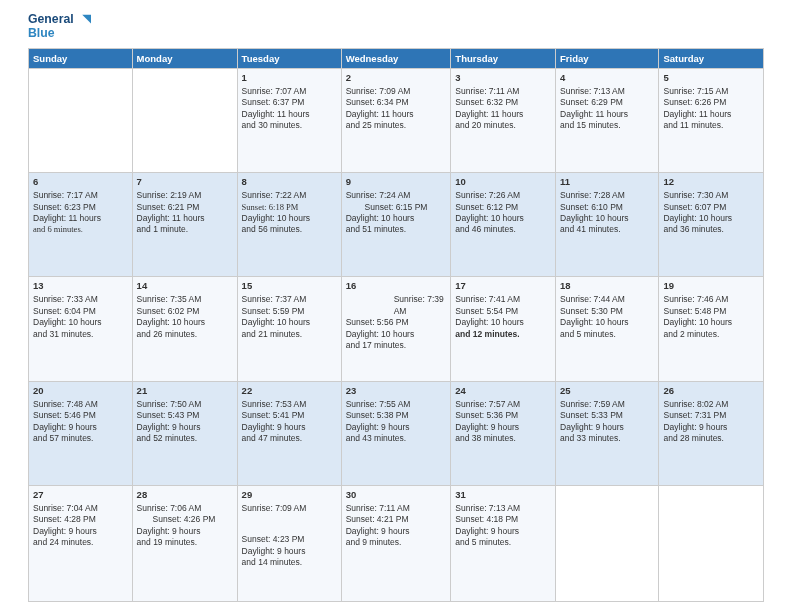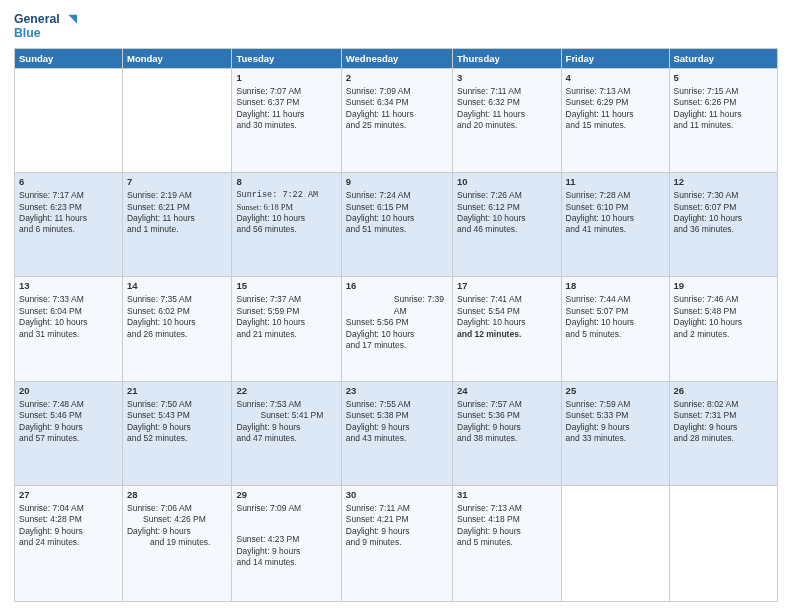--- a/index.html
+++ b/index.html
@@ -6,21 +6,21 @@
     body {
       font-family: Arial, sans-serif;
       background: #fff;
       width: 792px;
       height: 612px;
       overflow: hidden;
     }
     .page {
       width: 792px;
       height: 612px;
-      padding: 10px 14px;
+      padding: 10px 28px;
       display: flex;
       flex-direction: column;
     }
     .header {
       display: flex;
       justify-content: space-between;
       align-items: flex-start;
       margin-bottom: 6px;
     }
     .logo {
@@ -149,40 +149,40 @@
             <span style="display: block;">Daylight: 11 hours</span>
             <span style="display: block;">and 11 minutes.</span>
           </td>
         </tr>
         <tr>
           <td>
             <span class="day-num">6</span>
             <span style="display: block;">Sunrise: 7:17 AM</span>
             <span style="display: block;">Sunset: 6:23 PM</span>
             <span style="display: block;">Daylight: 11 hours</span>
-            <span style="display: block;">and 6 minutes.</span>
+            <span style="display: block; font-family: Liberation Serif, serif;">and 6 minutes.</span>
           </td>
           <td>
             <span class="day-num">7</span>
             <span style="display: block;">Sunrise: 2:19 AM</span>
             <span style="display: block;">Sunset: 6:21 PM</span>
             <span style="display: block;">Daylight: 11 hours</span>
             <span style="display: block;">and 1 minute.</span>
           </td>
           <td>
             <span class="day-num">8</span>
-            <span style="display: block; font-family: Liberation Mono, monospace;">Sunrise: 7:22 AM</span>
+            <span style="display: block;">Sunrise: 7:22 AM</span>
             <span style="display: block; font-family: Liberation Serif, serif;">Sunset: 6:18 PM</span>
             <span style="display: block;">Daylight: 10 hours</span>
             <span style="display: block;">and 56 minutes.</span>
           </td>
           <td>
             <span class="day-num">9</span>
             <span style="display: block;">Sunrise: 7:24 AM</span>
-            <span style="display: block;">Sunset: 6:15 PM</span>
+            <span style="display: block; text-align: center;">Sunset: 6:15 PM</span>
             <span style="display: block;">Daylight: 10 hours</span>
             <span style="display: block;">and 51 minutes.</span>
           </td>
           <td>
             <span class="day-num">10</span>
             <span style="display: block;">Sunrise: 7:26 AM</span>
             <span style="display: block;">Sunset: 6:12 PM</span>
             <span style="display: block;">Daylight: 10 hours</span>
             <span style="display: block;">and 46 minutes.</span>
           </td>
@@ -233,21 +233,21 @@
           <td>
             <span class="day-num">17</span>
             <span style="display: block;">Sunrise: 7:41 AM</span>
             <span style="display: block;">Sunset: 5:54 PM</span>
             <span style="display: block;">Daylight: 10 hours</span>
             <span style="display: block; font-weight: bold;">and 12 minutes.</span>
           </td>
           <td>
             <span class="day-num">18</span>
             <span style="display: block;">Sunrise: 7:44 AM</span>
-            <span style="display: block;">Sunset: 5:07 PM</span>
+            <span style="display: block;">Sunset: 5:30 PM</span>
             <span style="display: block;">Daylight: 10 hours</span>
             <span style="display: block;">and 5 minutes.</span>
           </td>
           <td>
             <span class="day-num">19</span>
             <span style="display: block;">Sunrise: 7:46 AM</span>
             <span style="display: block;">Sunset: 5:48 PM</span>
             <span style="display: block;">Daylight: 10 hours</span>
             <span style="display: block;">and 2 minutes.</span>
           </td>
@@ -263,21 +263,21 @@
           <td>
             <span class="day-num">21</span>
             <span style="display: block;">Sunrise: 7:50 AM</span>
             <span style="display: block;">Sunset: 5:43 PM</span>
             <span style="display: block;">Daylight: 9 hours</span>
             <span style="display: block;">and 52 minutes.</span>
           </td>
           <td>
             <span class="day-num">22</span>
             <span style="display: block;">Sunrise: 7:53 AM</span>
-            <span style="display: block; margin-left: 24px;">Sunset: 5:41 PM</span>
+            <span style="display: block;">Sunset: 5:41 PM</span>
             <span style="display: block;">Daylight: 9 hours</span>
             <span style="display: block;">and 47 minutes.</span>
           </td>
           <td>
             <span class="day-num">23</span>
             <span style="display: block;">Sunrise: 7:55 AM</span>
             <span style="display: block;">Sunset: 5:38 PM</span>
             <span style="display: block;">Daylight: 9 hours</span>
             <span style="display: block;">and 43 minutes.</span>
           </td>
@@ -309,21 +309,21 @@
             <span style="display: block;">Sunrise: 7:04 AM</span>
             <span style="display: block;">Sunset: 4:28 PM</span>
             <span style="display: block;">Daylight: 9 hours</span>
             <span style="display: block;">and 24 minutes.</span>
           </td>
           <td>
             <span class="day-num">28</span>
             <span style="display: block;">Sunrise: 7:06 AM</span>
             <span style="display: block; margin-left: 16px;">Sunset: 4:26 PM</span>
             <span style="display: block;">Daylight: 9 hours</span>
-            <span style="display: block; margin-left: 23px;">and 19 minutes.</span>
+            <span style="display: block;">and 19 minutes.</span>
           </td>
           <td>
             <span class="day-num">29</span>
             <span style="display: block;">Sunrise: 7:09 AM</span>
             <span style="display: block; margin-top: 20px;">Sunset: 4:23 PM</span>
             <span style="display: block;">Daylight: 9 hours</span>
             <span style="display: block;">and 14 minutes.</span>
           </td>
           <td>
             <span class="day-num">30</span>

